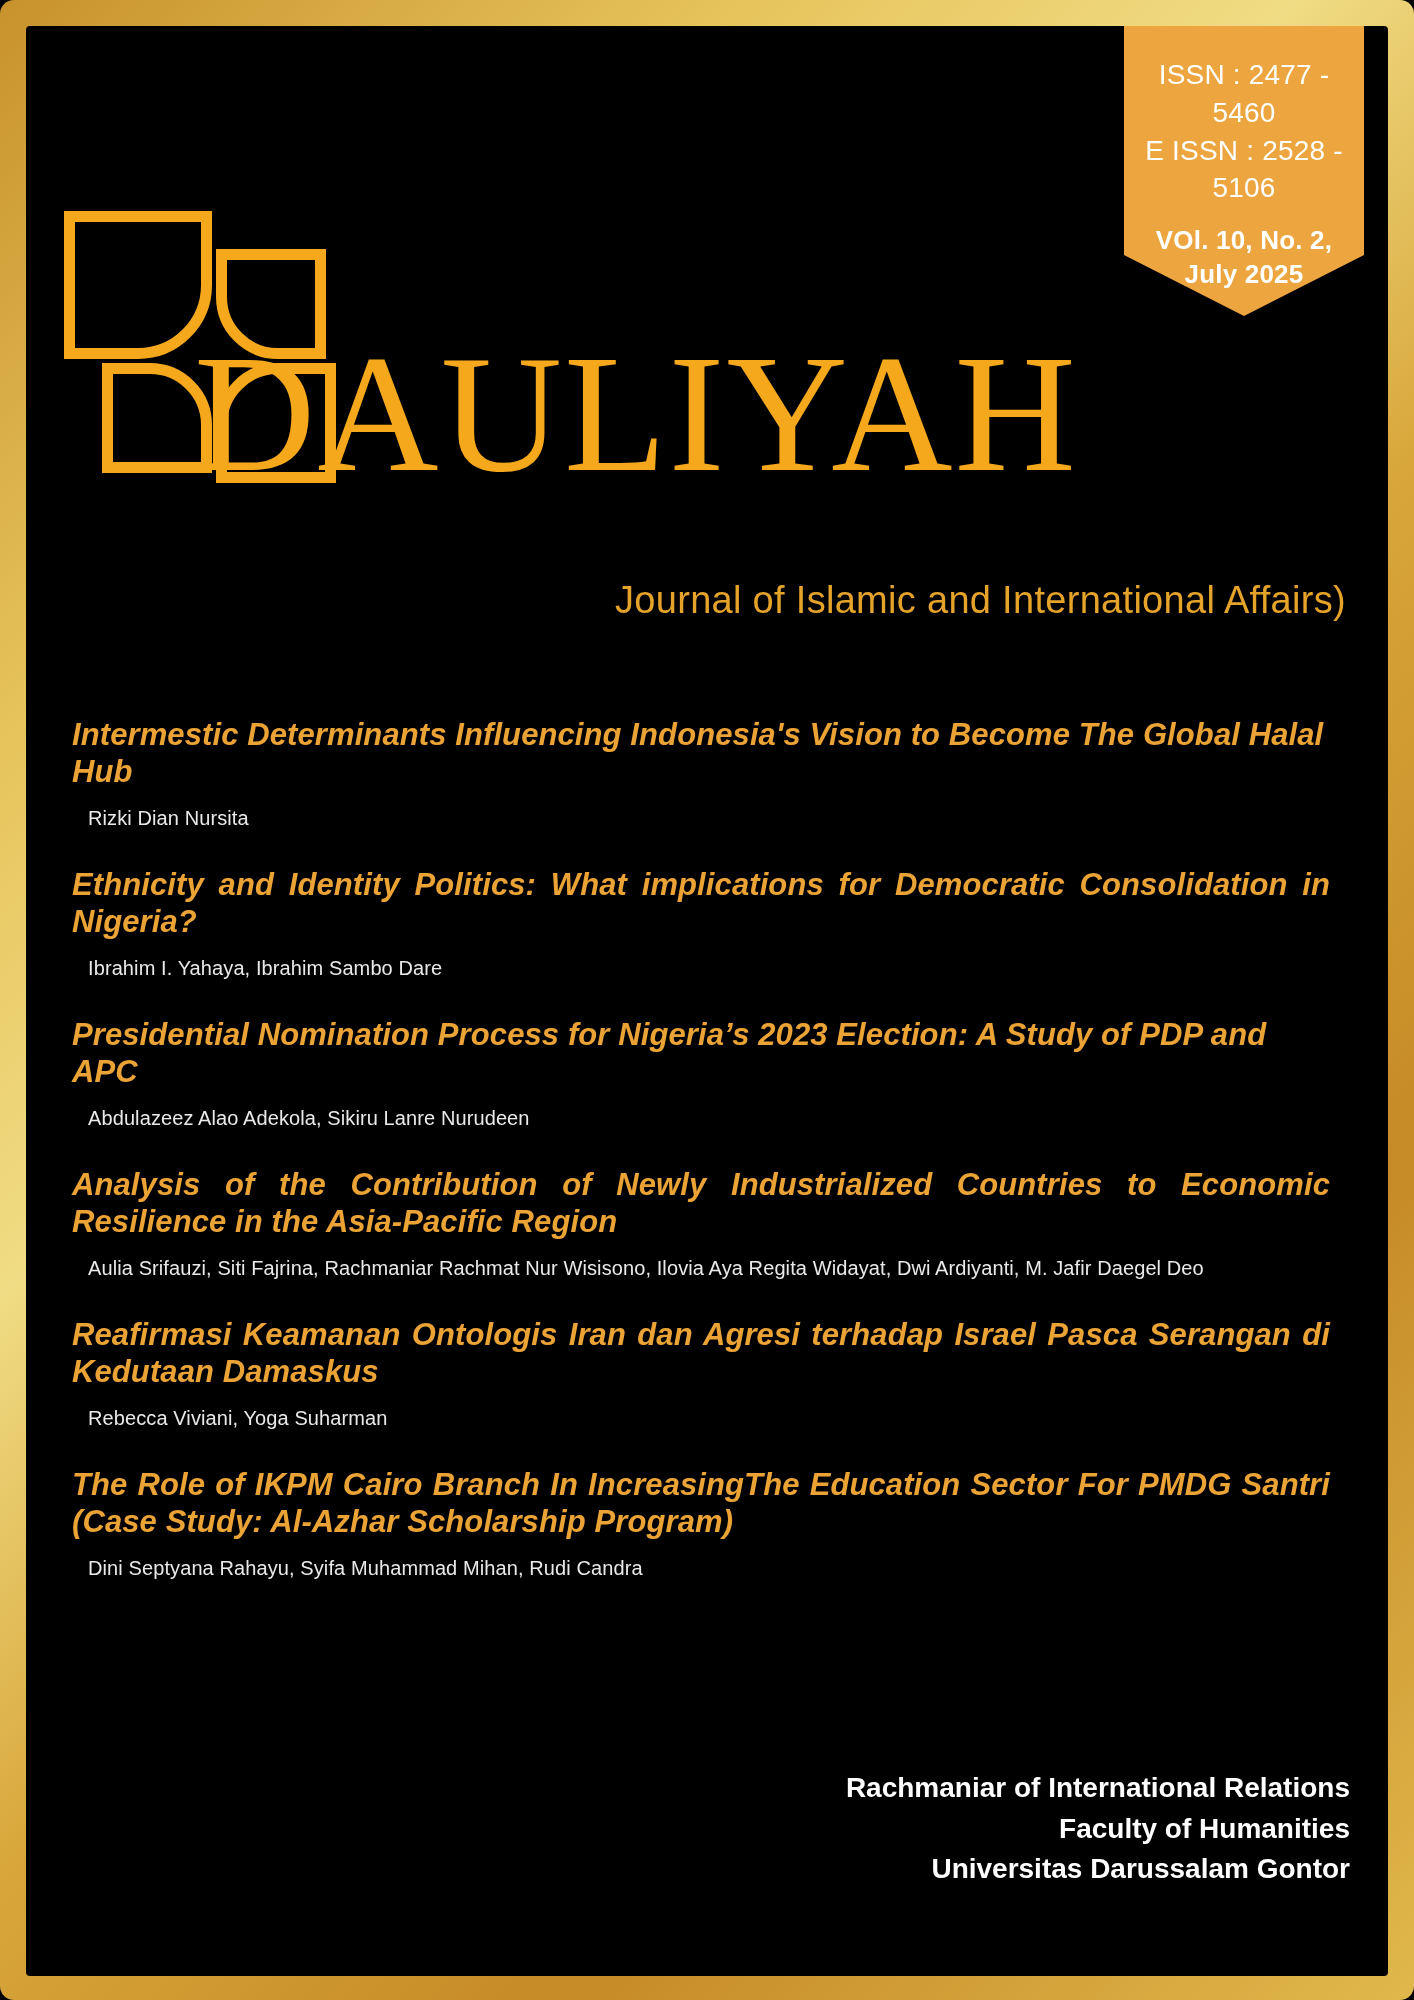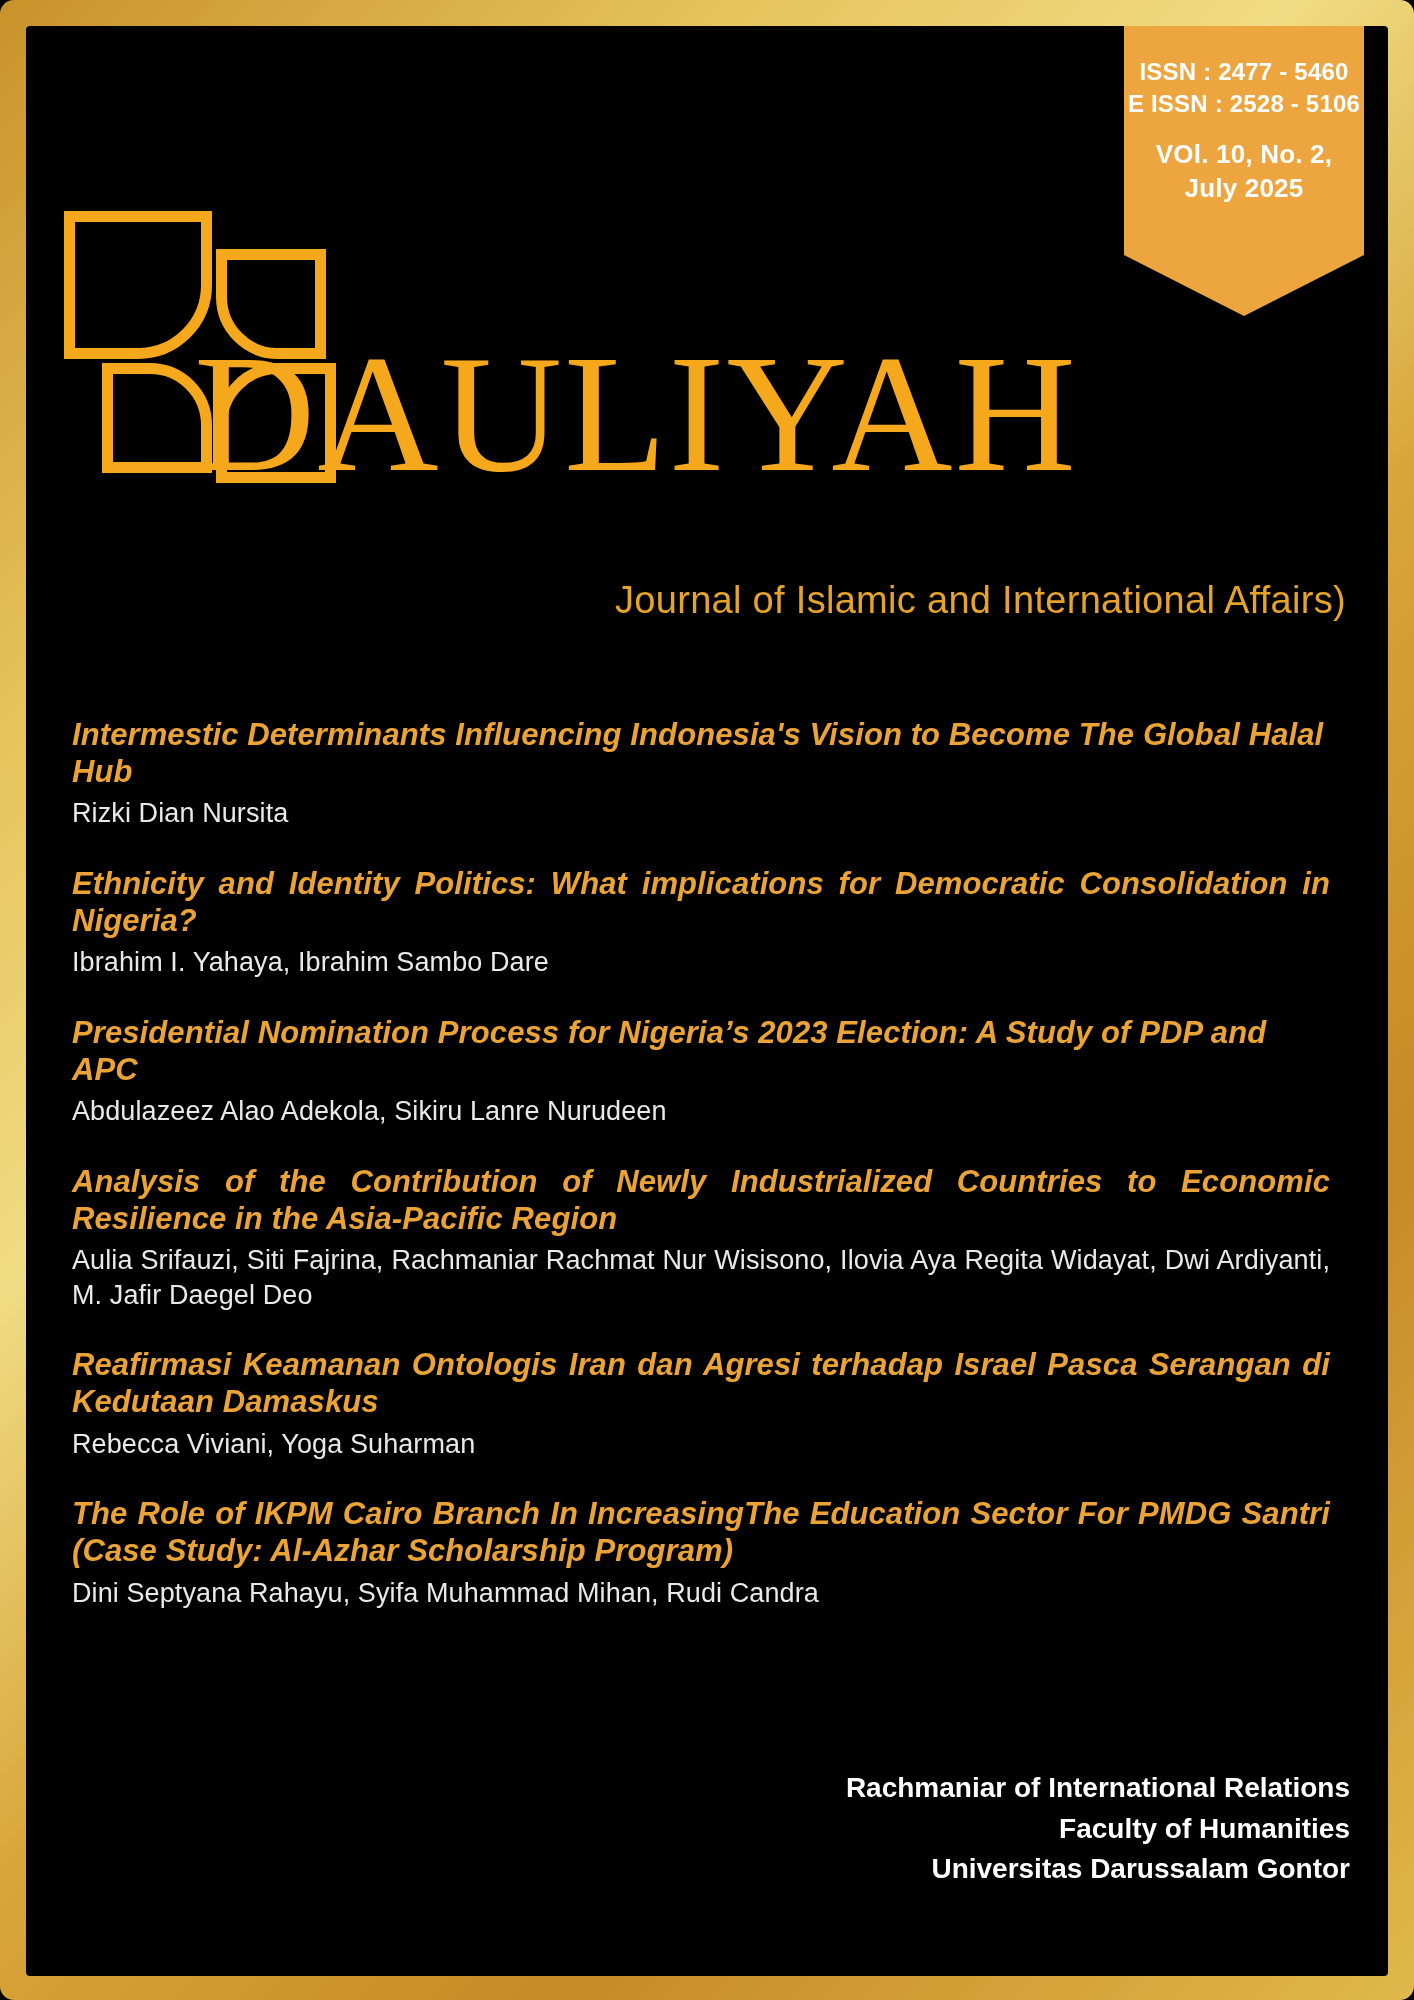--- a/index.html
+++ b/index.html
@@ -41,22 +41,22 @@
     height: 290px;
     background: #eda63f;
     -webkit-clip-path: polygon(0 0, 100% 0, 100% 79%, 50% 100%, 0 79%);
     clip-path: polygon(0 0, 100% 0, 100% 79%, 50% 100%, 0 79%);
     text-align: center;
     color: #ffffff;
     box-sizing: border-box;
     padding-top: 30px;
   }
   .ribbon-issn {
-    font-size: 24px;
-    font-weight: bold;
+    font-size: 28px;
+    font-weight: normal;
     line-height: 1.35;
     letter-spacing: 0.2px;
   }
   .ribbon-vol {
     margin-top: 17px;
     font-size: 26px;
     font-weight: bold;
     line-height: 1.3;
     letter-spacing: 0.2px;
   }
@@ -157,23 +157,23 @@
     text-align-last: left;
     margin: 0 0 6px 0;
     letter-spacing: 0.1px;
     font-style: italic;
   }
   .article-title.nojust {
     text-align: left;
   }
   .article-authors {
     color: #e9e9e9;
-    font-size: 27px;
+    font-size: 20px;
     line-height: 1.28;
-    margin: 0;
+    margin: 16px;
     text-align: justify;
     text-align-last: left;
     letter-spacing: 0.1px;
   }
 
   
   .footer {
     position: absolute;
     right: 38px;
     bottom: 86px;

